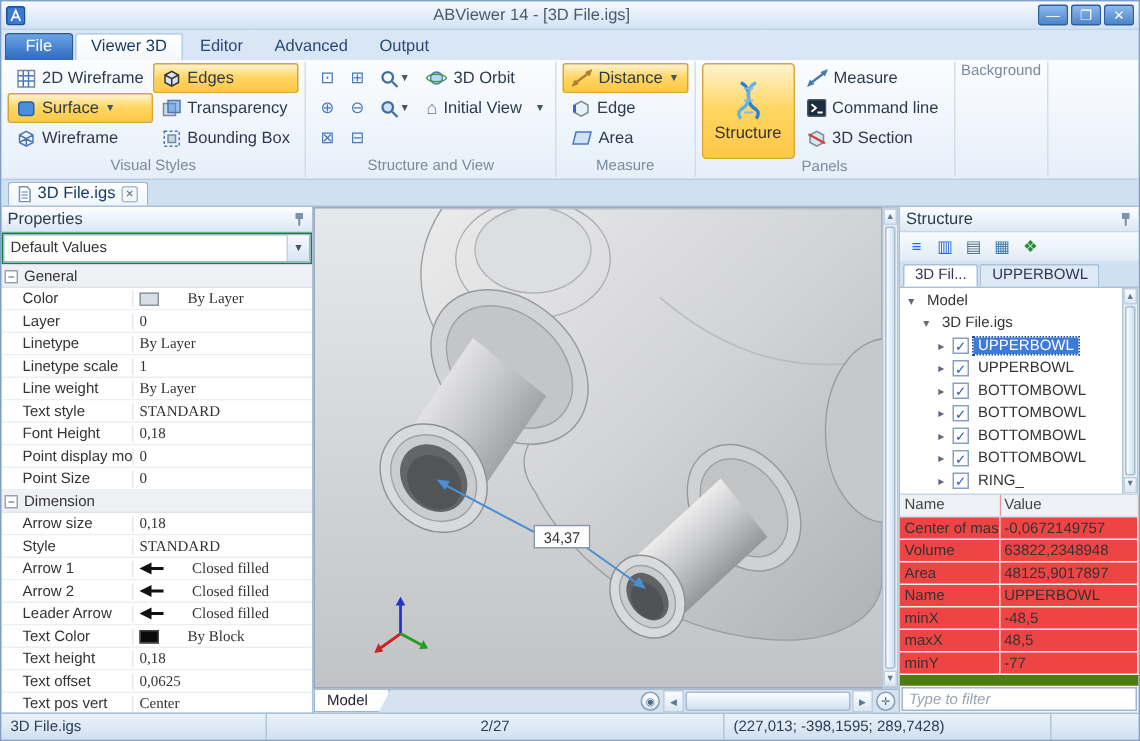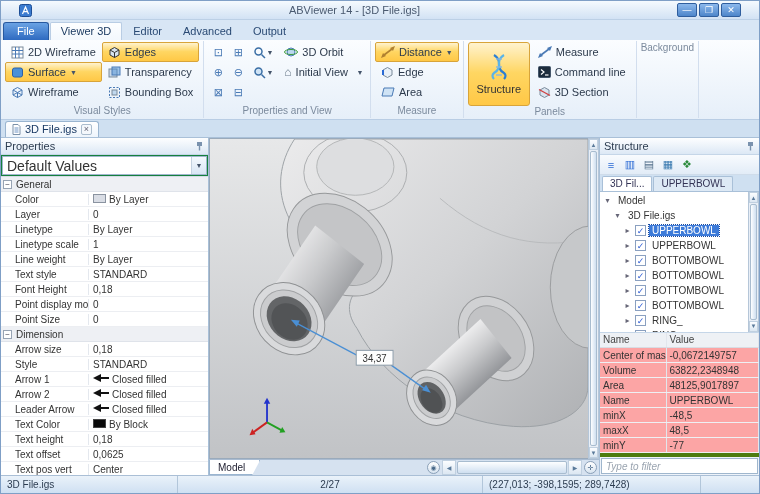--- a/index.html
+++ b/index.html
@@ -1,21 +1,21 @@
 <!DOCTYPE html>
 <html><head>
 <meta charset="utf-8">
 <style>
   html,body{margin:0;padding:0;}
   *{box-sizing:border-box;cursor:default;}
   body{width:760px;height:494px;font-family:"Liberation Sans",sans-serif;font-size:11px;color:#333;background:#fff;}
   .window{width:760px;height:494px;display:flex;flex-direction:column;border:1px solid #7f9fc6;background:#edf3fb;overflow:hidden;}
 
   
-  .titlebar{height:19px;flex:none;display:flex;align-items:center;gap:3px;padding:0 18px;
+  .titlebar{height:19px;flex:none;display:flex;align-items:center;gap:3px;padding:0 3px;
     background:linear-gradient(#f5fafe,#d2e2f4);border-bottom:1px solid #bcd0e6;}
   .app-icon{width:13px;height:13px;flex:none;}
   .title-text{flex:1;text-align:center;font-size:11px;color:#4a5a70;}
   .winbtns{display:flex;gap:2px;flex:none;}
   .win-btn{width:20px;height:14px;border:1px solid #2f5e9e;border-radius:2px;color:#fff;
     background:linear-gradient(#8cb8ec,#4e86ca);font-size:9px;line-height:12px;text-align:center;}
 
   
   .ribbon-tabs{height:20px;flex:none;display:flex;align-items:flex-end;gap:1px;padding:0 2px;background:#d8e6f5;}
   .file-btn{padding:2px 13px 3px;border:1px solid #27599f;border-bottom:none;border-radius:3px 3px 0 0;
@@ -49,29 +49,29 @@
 
   
   .main{flex:1;display:flex;min-height:0;}
   .panel-header{height:17px;flex:none;display:flex;align-items:center;padding:0 4px;
     background:linear-gradient(#fdfeff,#dce8f5);border-bottom:1px solid #c5d6e8;color:#2c3c50;}
   .panel-header .ph-title{flex:1;}
 
   
   .props-panel{width:208px;flex:none;display:flex;flex-direction:column;background:#15803d;border-right:1px solid #a9c0d8;}
   .preset-row{height:19px;flex:none;display:flex;margin:1px;border:1px solid #9fb6cd;background:#fff;align-items:center;}
-  .preset-row .preset-text{flex:1;padding-left:4px;font-size:14px;}
+  .preset-row .preset-text{flex:1;padding-left:4px;font-size:10px;}
   .preset-row .dd{width:15px;height:100%;border-left:1px solid #c4d2e0;background:linear-gradient(#f4f9fe,#d8e6f4);
     display:flex;align-items:center;justify-content:center;}
   .pgrid{flex:1;overflow:hidden;background:#fff;border-top:1px solid #d4dce6;font-size:10px;}
   .sec-hdr{display:flex;align-items:center;gap:4px;height:15px;background:#eef0f4;border-bottom:1px solid #dfe3ea;padding-left:2px;}
   .sec-box{width:9px;height:9px;border:1px solid #98a4b4;background:#fff;font-size:8px;line-height:7px;text-align:center;color:#445;}
   .prop-row{display:flex;height:15px;align-items:center;border-bottom:1px solid #eceef2;background:#fff;}
   .pname{width:88px;flex:none;padding-left:14px;border-right:1px solid #e4e8ee;overflow:hidden;white-space:nowrap;color:#333;}
-  .pval{flex:1;display:flex;gap:3px;padding-left:4px;overflow:hidden;white-space:nowrap;}
+  .pval{flex:1;display:flex;align-items:center;gap:19px;padding-left:4px;overflow:hidden;white-space:nowrap;font-family:Liberation Serif, serif;}
   .pval-icon{flex:none;display:inline-block;}
   .icon-swatch{width:13px;height:9px;background:#d9dde5;border:1px solid #8a93a0;}
   .icon-black{width:13px;height:9px;background:#0a0a0a;border:1px solid #444;}
   .icon-arrow{width:16px;height:9px;position:relative;}
   .icon-arrow::before{content:"";position:absolute;left:0;top:0;border-top:4.5px solid transparent;border-bottom:4.5px solid transparent;border-right:8px solid #111;}
   .icon-arrow::after{content:"";position:absolute;left:7px;top:3.6px;width:9px;height:1.6px;background:#111;}
 
   
   .viewport{flex:1;display:flex;flex-direction:column;min-width:0;background:#d8dadd;}
   .vp-main{flex:1;display:flex;min-height:0;}
@@ -98,21 +98,21 @@
   .stab{padding:1px 7px 2px;font-size:10px;background:#dde9f5;border:1px solid #a9c0d8;border-bottom:none;border-radius:2px 2px 0 0;color:#335;white-space:nowrap;overflow:hidden;}
   .stab.active{background:#fff;}
   .tree-wrap{flex:1;min-height:0;display:flex;background:#fff;border-bottom:1px solid #c5d6e8;}
   .tree{flex:1;overflow:hidden;padding-top:1px;}
   .tree-row{display:flex;align-items:center;height:15px;gap:3px;}
   .tw{width:9px;flex:none;font-size:8px;color:#667;text-align:center;}
   .chk{width:11px;height:11px;flex:none;border:1px solid #8aa0c0;background:#fff;font-size:9px;line-height:10px;text-align:center;color:#2a5ad4;}
   .tree-label{padding:0 3px;font-size:10px;white-space:nowrap;overflow:hidden;}
   .tree-label.selected{background:#3d7bd9;color:#fff;outline:1px dotted #1a4aa0;}
   .lvl0{padding-left:3px;}.lvl1{padding-left:13px;}.lvl2{padding-left:23px;}
-  .struct-props{flex:none;background:#fca5a5;border-bottom:4px solid #4d7c0f;}
+  .struct-props{flex:none;background:#ef4444;border-bottom:7px solid #4d7c0f;}
   table.sprops{width:100%;border-collapse:collapse;font-size:10px;table-layout:fixed;}
   .sprops th,.sprops td{height:15px;padding:0 3px;border-right:1px solid #e2e6ec;border-bottom:1px solid #eef0f4;
     overflow:hidden;white-space:nowrap;text-align:left;font-weight:normal;}
   .sprops th{background:#eef1f5;border-bottom:1px solid #d8dde4;color:#444;}
   .sprops .c1{width:66px;}
   .filter-row{height:18px;flex:none;display:flex;padding:1px;}
   .filter-row input{flex:1;border:1px solid #9fb6cd;font:10px "Liberation Sans",sans-serif;padding:0 4px;color:#333;}
   .filter-row input::placeholder{color:#9aa4b0;font-style:italic;}
 
   
@@ -267,21 +267,21 @@
         </div>
         <div style="display:flex;align-items:center;">
           <span class="sbtn">
               <span class="ic" style="color:#4a7ab5;font-size:11px;">⊠</span>
             </span>
           <span class="sbtn">
               <span class="ic" style="color:#4a7ab5;font-size:11px;">⊟</span>
             </span>
         </div>
       </div>
-      <div class="rgroup-label">Properties and View</div>
+      <div class="rgroup-label">Structure and View</div>
     </div>
 
     <div class="rgroup">
       <div class="rgroup-content rcol">
         <div class="rbtn hl">
           <span class="ic">
               <svg width="14" height="12">
                 <line x1="3" y1="9" x2="11" y2="3" stroke="#b08030" stroke-width="1.6"></line>
                 <polygon points="0,12 5,10 2,7" fill="#b08030"></polygon>
                 <polygon points="14,0 9,2 12,5" fill="#b08030"></polygon>

